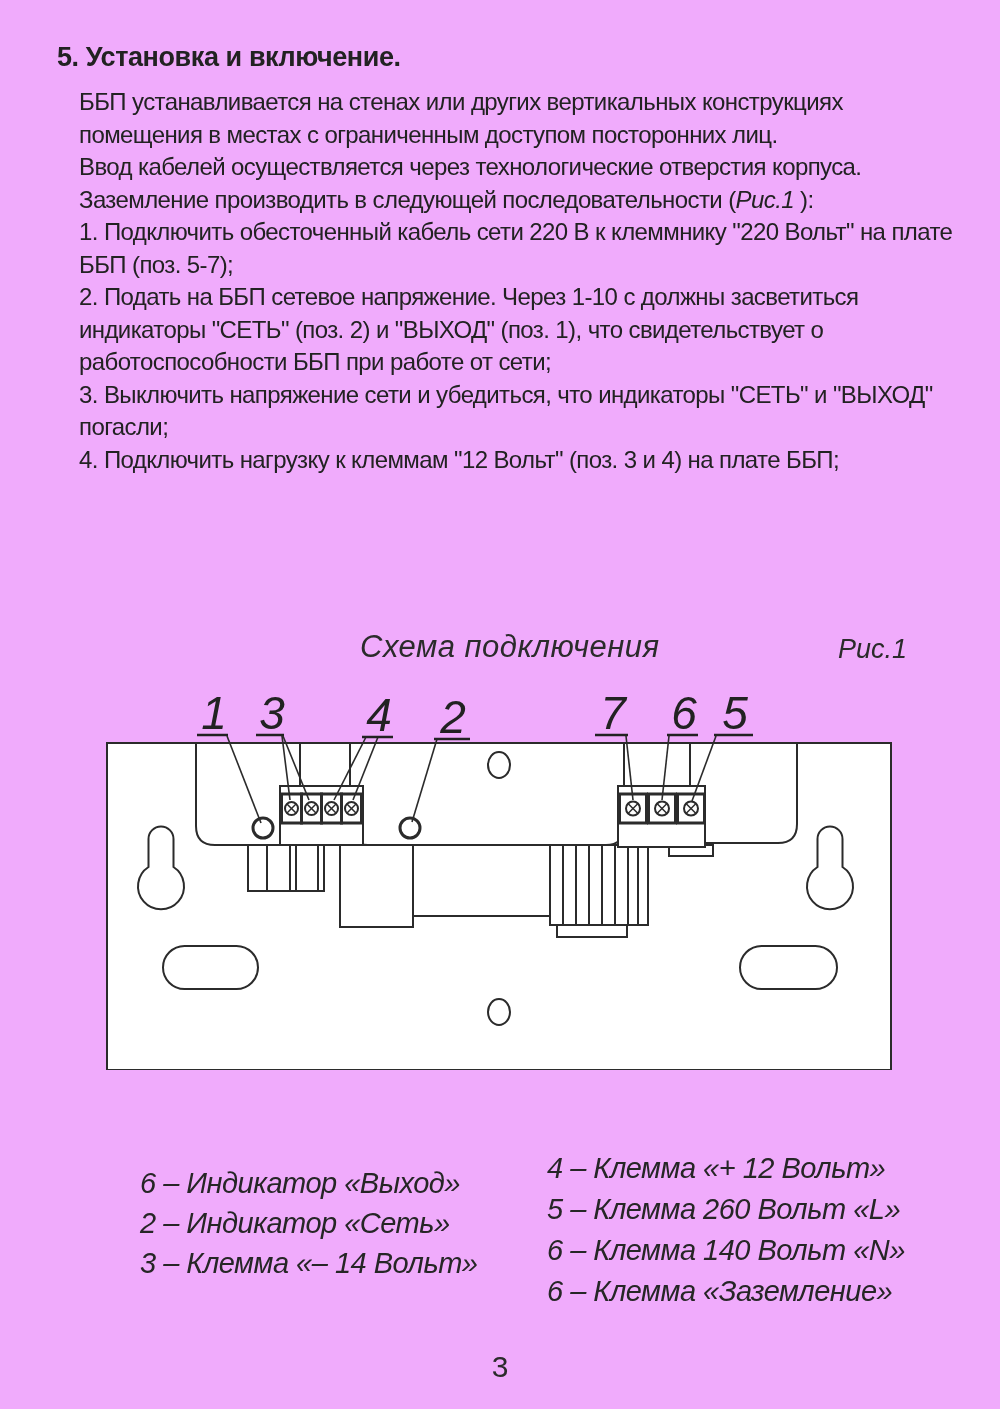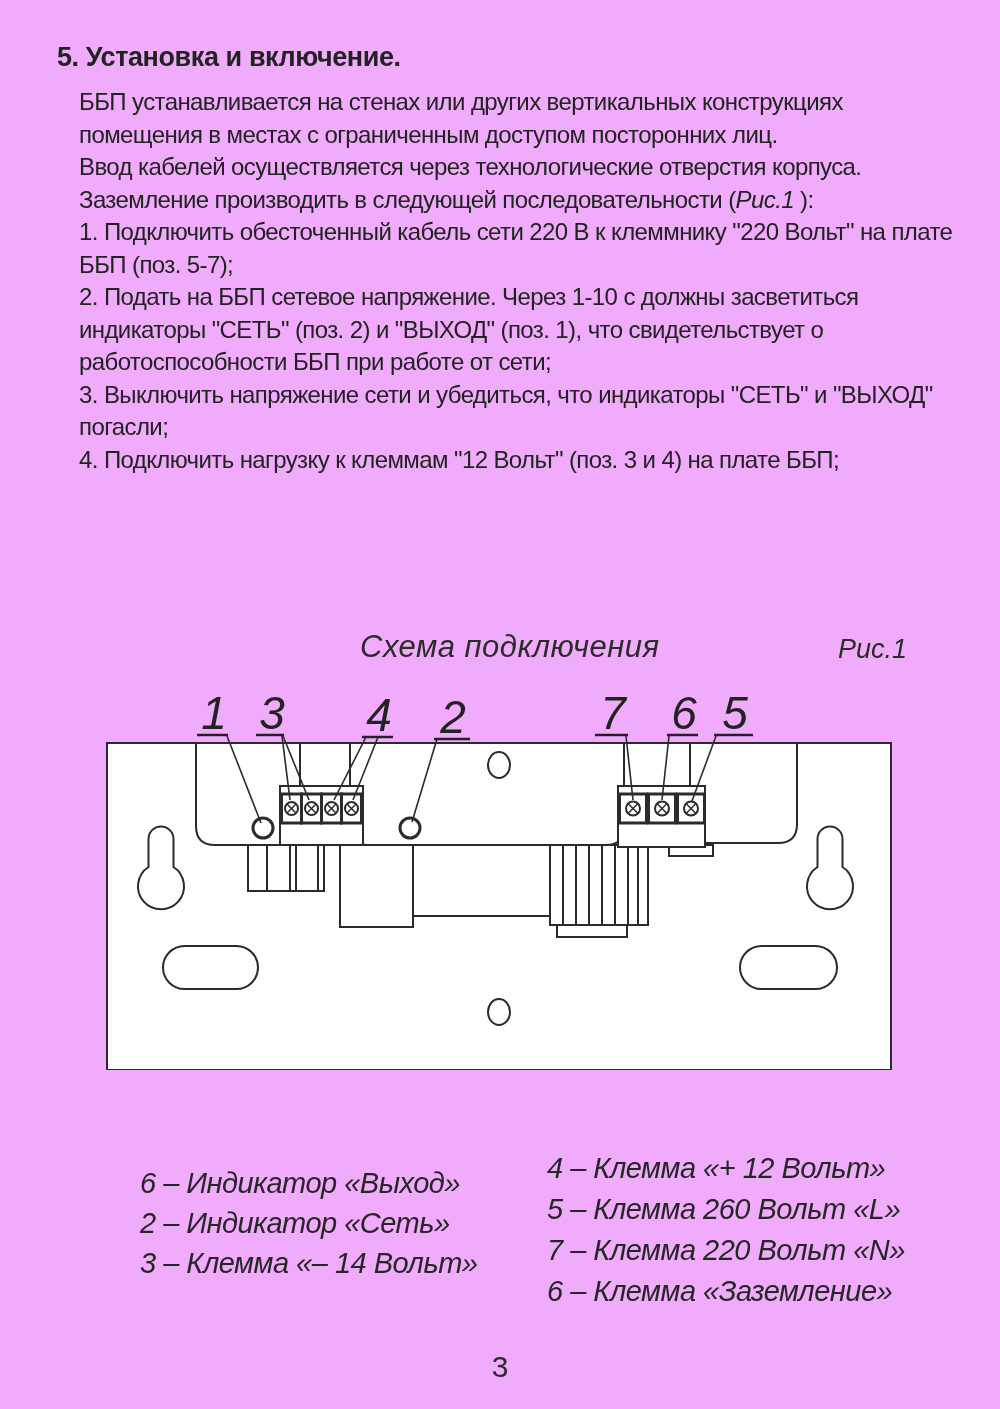--- a/index.html
+++ b/index.html
@@ -195,19 +195,19 @@
   </svg>
 
   <div class="legend legend-left">
     <div>6 – Индикатор «Выход»</div>
     <div>2 – Индикатор «Сеть»</div>
     <div>3 – Клемма «– 14 Вольт»</div>
   </div>
   <div class="legend legend-right">
     <div>4 – Клемма «+ 12 Вольт»</div>
     <div>5 – Клемма 260 Вольт «L»</div>
-    <div>7 – Клемма 220 Вольт «N»</div>
+    <div>6 – Клемма 140 Вольт «N»</div>
     <div>6 – Клемма «Заземление»</div>
   </div>
 
   <div class="pagenum">3</div>
 
 </div>
 
 </body></html>

